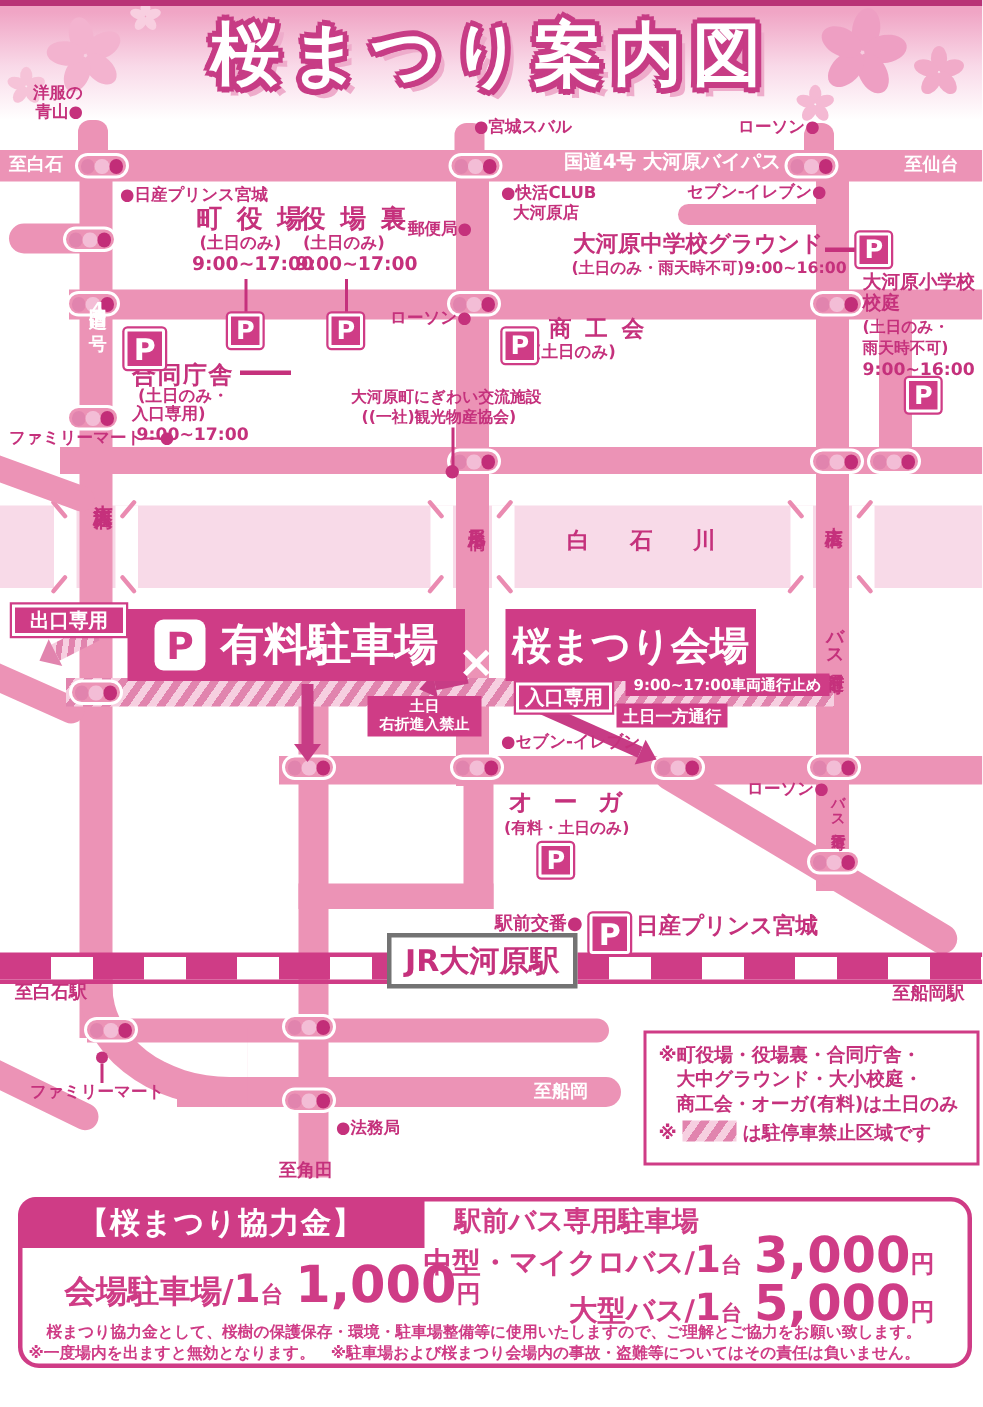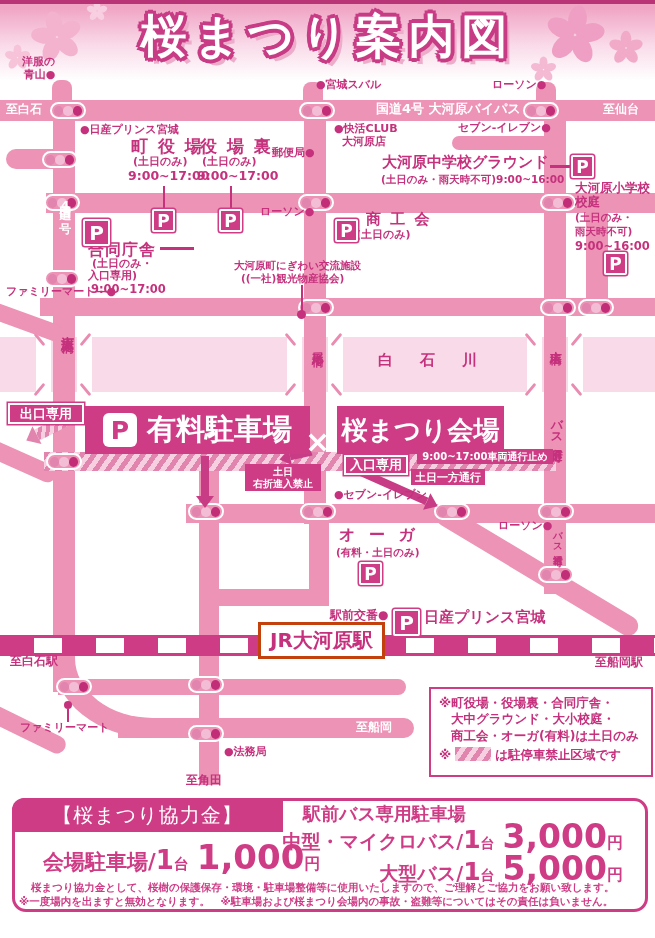--- a/index.html
+++ b/index.html
@@ -55,32 +55,32 @@
           display:flex;align-items:center;justify-content:center;font-weight:bold;}
   .ptile{width:34px;height:34px;background:#fff;color:#cf3c86;border-radius:6px;font-size:25px;
          font-weight:bold;display:flex;align-items:center;justify-content:center;margin-right:10px;}
   .xmark{position:absolute;left:305px;top:424px;color:#fff;font-size:30px;font-weight:bold;z-index:8;}
   
   .arr{position:absolute;z-index:7;}
   .arr .sh{position:absolute;background:#c73c85;}
   .tri{position:absolute;width:0;height:0;}
   .striped{background:repeating-linear-gradient(125deg,#e184ae 0 4px,#f6cfe0 4px 8px) !important;}
   
-  .jrbox{position:absolute;left:258px;top:622px;background:#fff;border:3px solid #c2410c;
+  .jrbox{position:absolute;left:258px;top:622px;background:#fff;border:3px solid #737373;
          color:#c5317c;font-weight:bold;font-size:20px;padding:2px 9px;z-index:8;white-space:nowrap;}
   .notes{position:absolute;left:429px;top:687px;width:224px;height:90px;box-sizing:border-box;
          border:2px solid #cf3c86;background:#fff;z-index:8;padding:6px 8px;
          color:#c5317c;font-weight:bold;font-size:12.5px;line-height:1.3;}
   .swatch{display:inline-block;width:36px;height:14px;vertical-align:-2px;margin:0 4px;
           background:repeating-linear-gradient(125deg,#e184ae 0 5px,#f6cfe0 5px 10px);}
   
   .panel{position:absolute;left:12px;top:798px;width:636px;height:114px;box-sizing:border-box;
          border:3px solid #cf3c86;border-radius:14px;background:#fff;z-index:8;}
   .panel-h{position:absolute;left:-3px;top:-3px;width:271px;height:34px;background:#cf3c86;
-           border-radius:12px 0 0 0;color:#fff;font-weight:normal;font-size:20px;
+           border-radius:12px 0 0 0;color:#fff;font-weight:bold;font-size:20px;
            display:flex;align-items:center;justify-content:center;letter-spacing:1px;}
   .fee{position:absolute;display:flex;align-items:baseline;color:#cf3c86;font-weight:bold;white-space:nowrap;}
   .fine{position:absolute;color:#cf3c86;font-size:10.5px;font-weight:bold;white-space:nowrap;}
 </style>
 </head>
 <body>
 
 <svg width="0" height="0" style="position:absolute">
   <defs>
     <g id="sakura">

